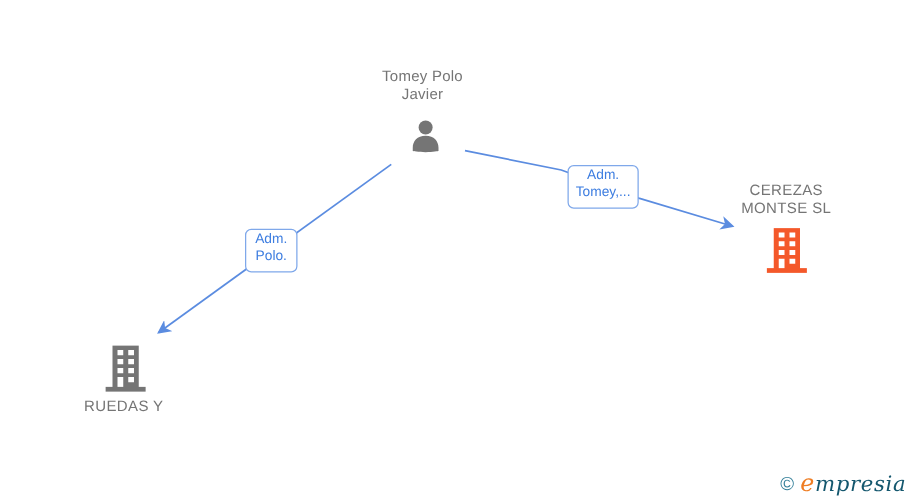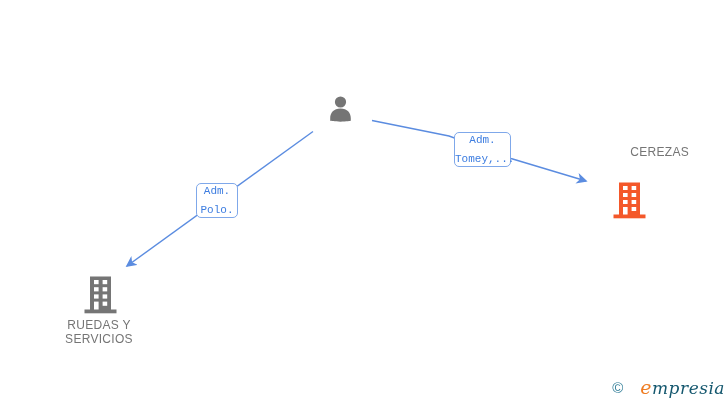--- a/index.html
+++ b/index.html
@@ -11,66 +11,71 @@
   .abs{position:absolute;}
   .node-label{
     color:var(--text_gray);font-size:12px;line-height:14px;text-align:center;
     letter-spacing:0.2px;
   }
   .company-label{font-size:12px;line-height:13.5px;letter-spacing:0.3px;}
   .edge-label-box{
     position:absolute;box-sizing:border-box;background:#ffffff;
     border:1px solid var(--label_border_blue);border-radius:5px;
     color:var(--label_text_blue);font-size:11px;line-height:14px;
-    text-align:center;display:flex;flex-direction:column;justify-content:space-between;font-family:Liberation Mono, monospace;
+    text-align:center;display:flex;flex-direction:column;justify-content:flex-start;
   }
   .watermark{
     position:absolute;right:3px;bottom:2px;display:flex;align-items:center;gap:5px;
   }
   .wm-copy{color:var(--brand_teal_light);font-size:15px;line-height:15px;}
   .wm-brand{
     font-family:"DejaVu Serif", serif;font-style:italic;font-size:17px;line-height:20px;
-    color:var(--brand_teal);letter-spacing:0.5px;margin-left:12px;
+    color:var(--brand_teal);letter-spacing:0.5px;
   }
   .wm-brand .first{color:var(--brand_orange);font-size:19px;}
 </style>
 </head>
 <body>
 
 <div class="canvas">
 
   <svg class="edges-svg">
     <defs>
       <marker id="arrow" viewBox="0 0 10 10" refX="8.5" refY="5" markerWidth="11" markerHeight="11" markerUnits="userSpaceOnUse" orient="auto">
         <path d="M0,0 L10,5 L0,10 L2.8,5 Z" fill="#5b8ce0"></path>
       </marker>
     </defs>
     <path d="M372,120.5 L449,136 L511,158.5 L586,181" fill="none" stroke-width="1.4" marker-end="url(#arrow)" stroke="#5b8ce0"></path>
     <path d="M313,131.5 L127,266" fill="none" stroke-width="1.4" marker-end="url(#arrow)" stroke="#5b8ce0"></path>
   </svg>
 
+  <div class="abs node-label" style="left:270px;top:54px;width:136px;">
+    <div>Tomey Polo</div>
+    <div>Javier</div>
+  </div>
   <svg class="abs" style="left:325px;top:95px;" width="31" height="29" viewBox="0 0 31 29">
     <g fill="#757575">
       <circle cx="15.5" cy="7" r="5.6"></circle>
       <path d="M15.5 13.6 c-6.8 0 -10.3 4.4 -10.3 9.6 l0 2.6 c0 0 4.5 0.9 10.3 0.9 c5.8 0 10.3 -0.9 10.3 -0.9 l0 -2.6 c0 -5.2 -3.5 -9.6 -10.3 -9.6 z"></path>
     </g>
   </svg>
 
   <div class="edge-label-box" style="left:454px;top:132px;width:57px;height:35px;">
     <div>Adm.</div>
     <div>Tomey,...</div>
   </div>
 
   <div class="edge-label-box" style="left:196px;top:183px;width:42px;height:35px;">
     <div>Adm.</div>
     <div>Polo.</div>
   </div>
 
-  <div class="abs node-label company-label" style="left:569px;top:146px;width:120px;text-align:right;">
+  <div class="abs node-label company-label" style="left:569px;top:146px;width:120px;">
     <div>CEREZAS</div>
+    <div>MONTSE SL</div>
   </div>
   <svg class="abs" style="left:611px;top:182px;" width="37" height="37" viewBox="0 0 37 37">
     <g fill="#f4582a">
       <rect x="2.5" y="32.5" width="32" height="3.8"></rect>
       <rect x="8" y="0.5" width="21" height="33.5"></rect>
     </g>
     <g fill="#ffffff">
       <rect x="12" y="4" width="4.6" height="4"></rect>
       <rect x="20.6" y="4" width="4.6" height="4"></rect>
       <rect x="12" y="11" width="4.6" height="4"></rect>
@@ -93,21 +98,20 @@
       <rect x="12" y="11.2" width="4.6" height="4.2"></rect>
       <rect x="20.6" y="11.2" width="4.6" height="4.2"></rect>
       <rect x="12" y="18.4" width="4.6" height="4.2"></rect>
       <rect x="20.6" y="18.4" width="4.6" height="4.2"></rect>
       <rect x="20.6" y="25.6" width="4.6" height="4.2"></rect>
       <rect x="12" y="25.6" width="4.6" height="7.9"></rect>
     </g>
   </svg>
   <div class="abs node-label company-label" style="left:39px;top:319px;width:120px;">
     <div>RUEDAS Y</div>
-    <div>SERVICIOS</div>
   </div>
 
   <div class="watermark">
     <span class="wm-copy">©</span>
     <span class="wm-brand"><span class="first">e</span><span>mpresia</span></span>
   </div>
 
 </div>
 
 </body></html>

